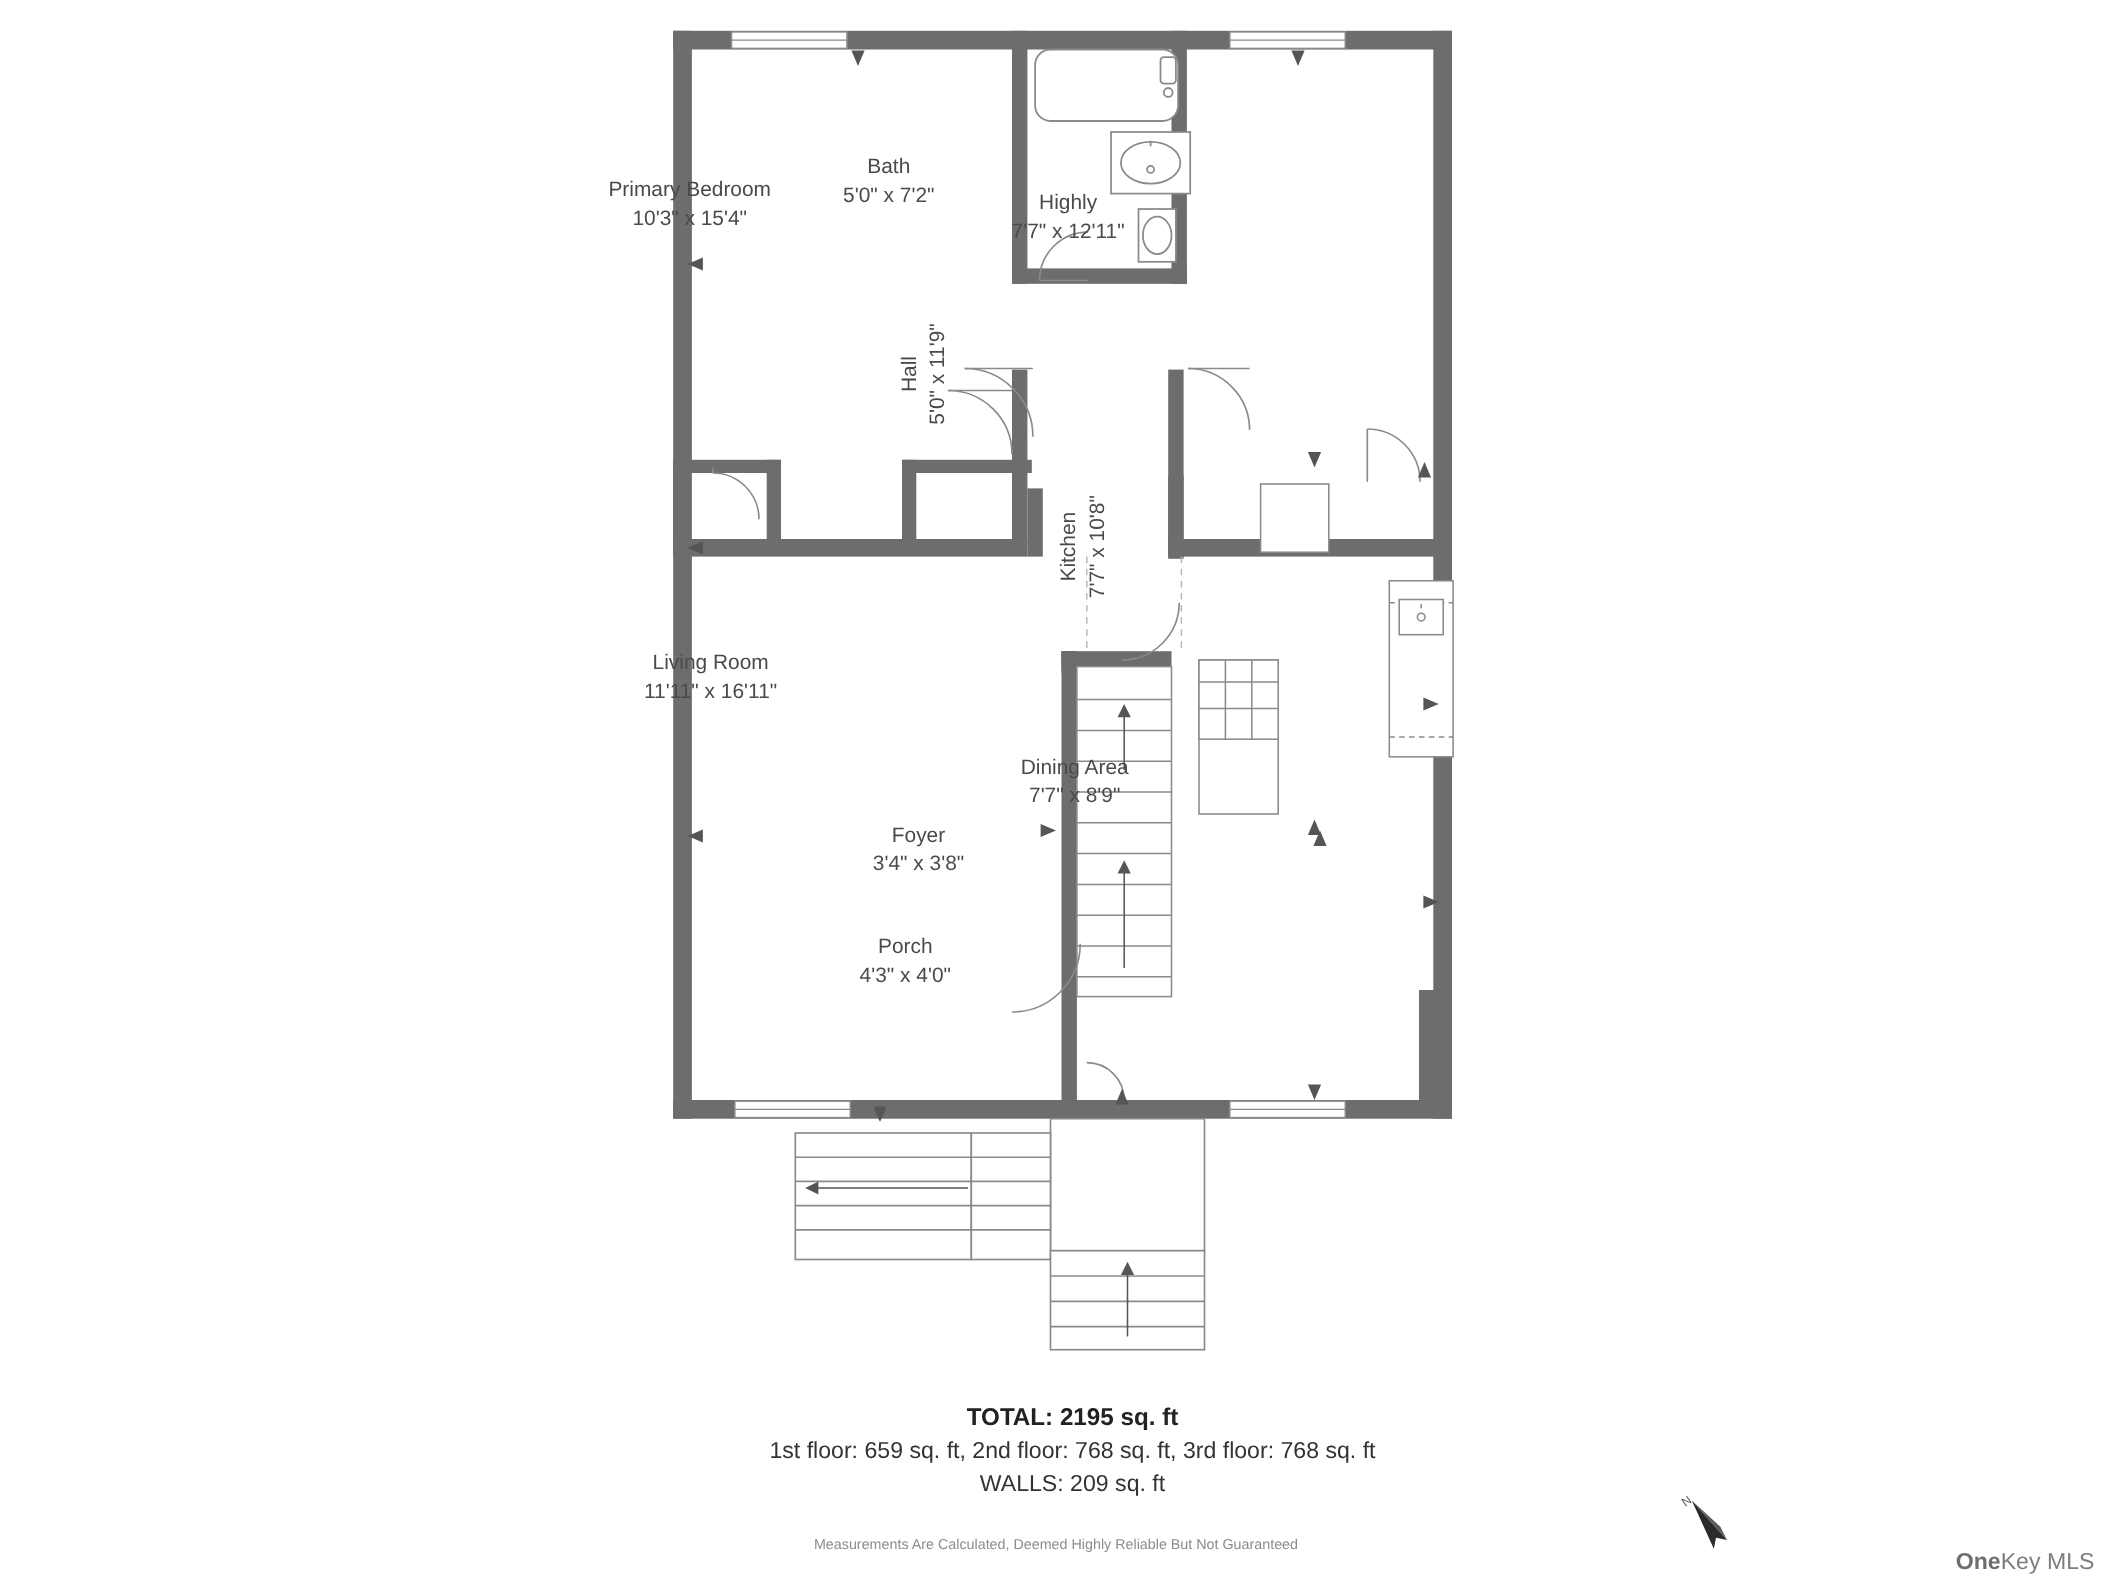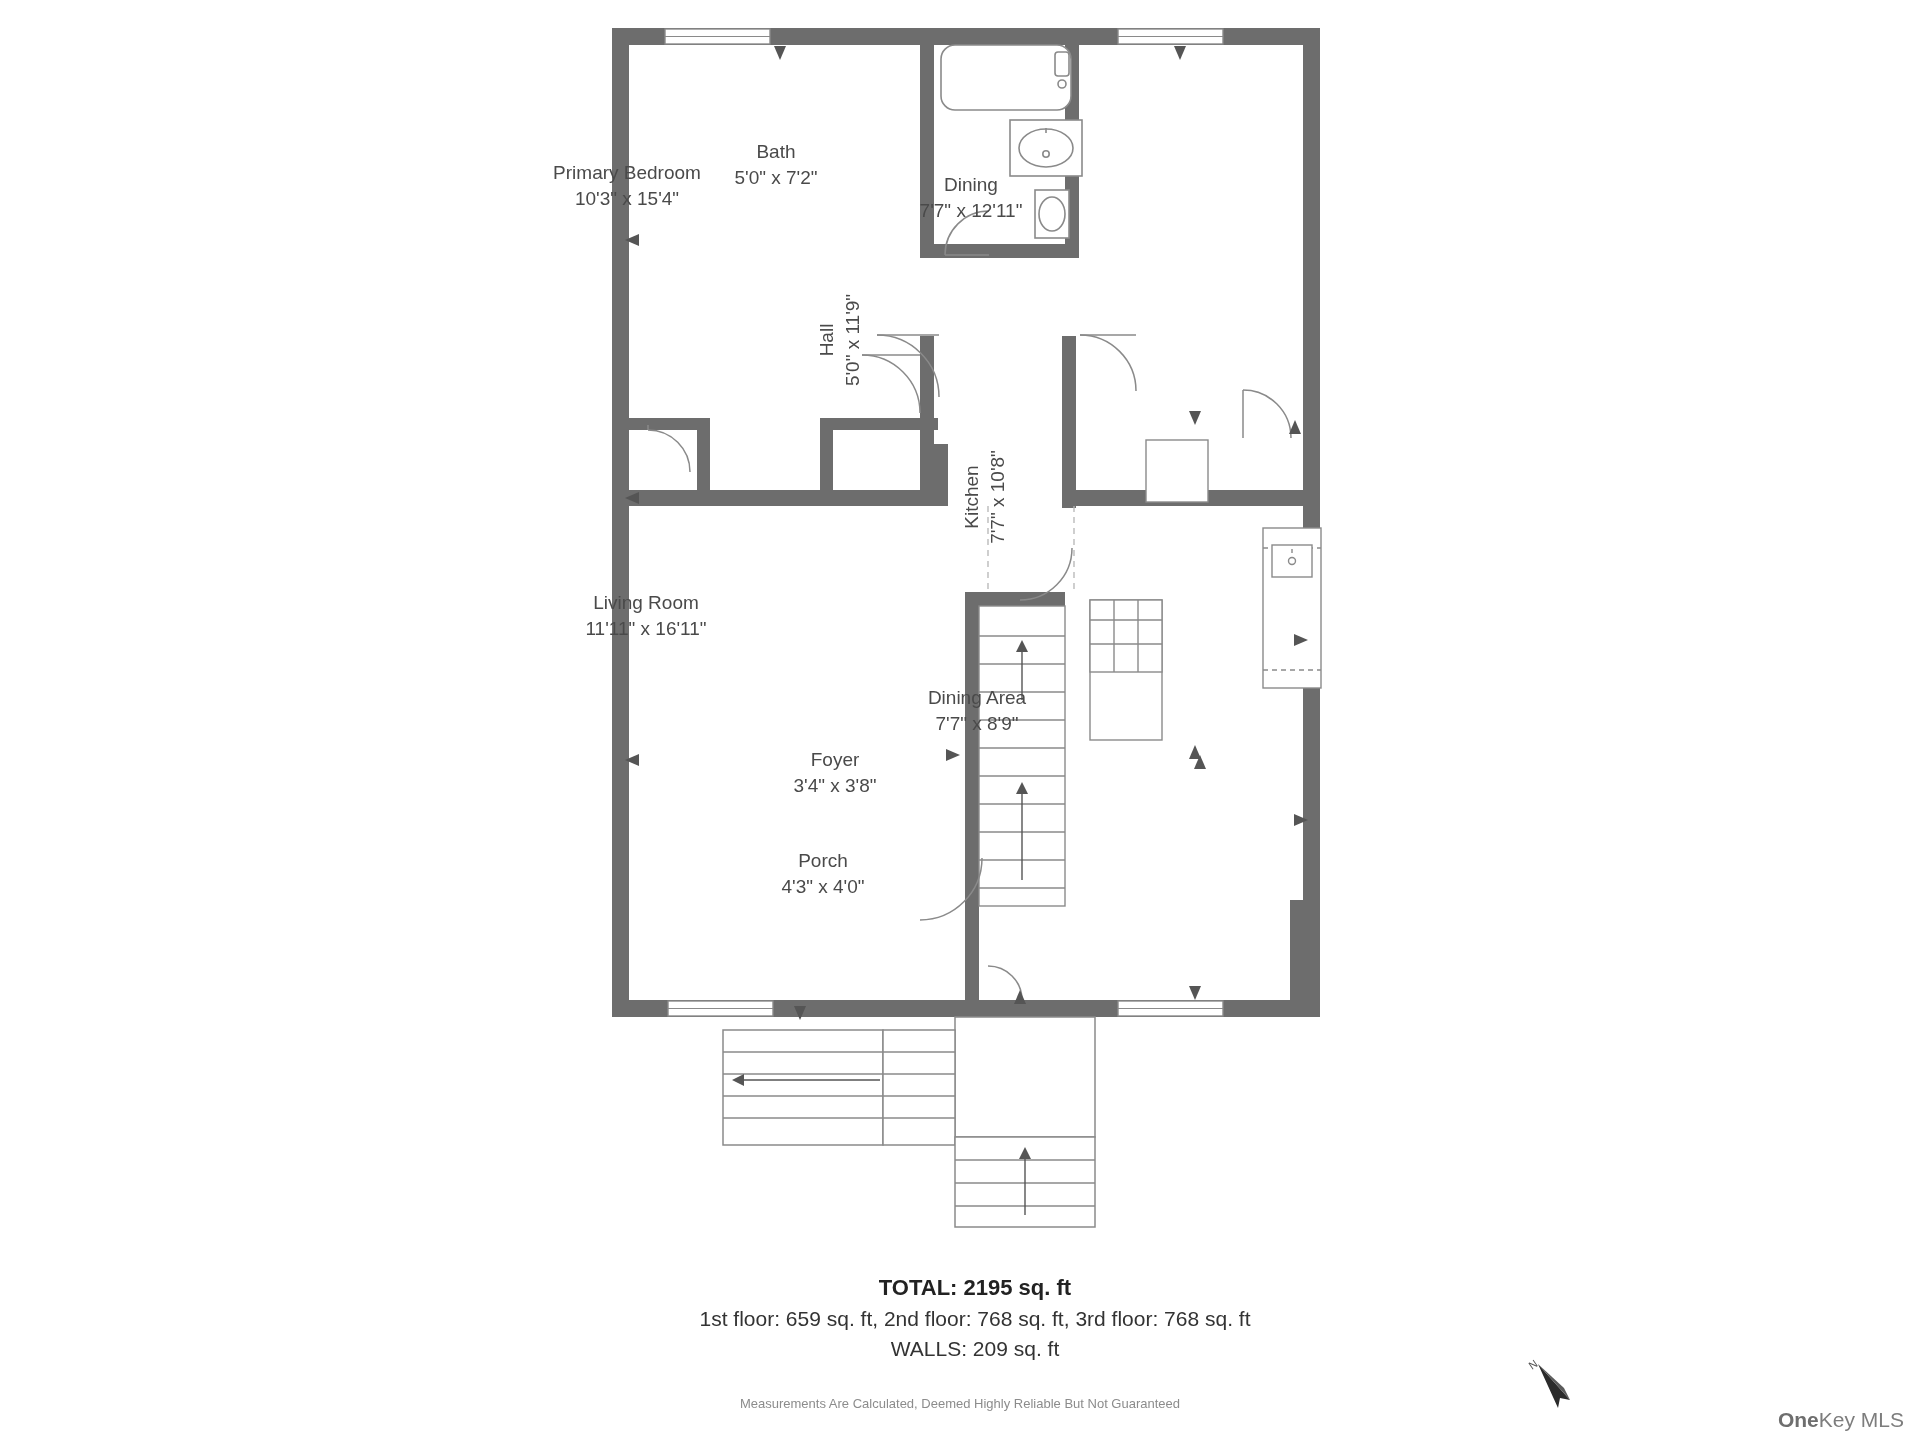--- a/index.html
+++ b/index.html
@@ -280,27 +280,27 @@
     <line x1="988" y1="506" x2="988" y2="592"></line>
     <line x1="1074" y1="506" x2="1074" y2="592"></line>
   </g>
 </svg>
 
 <div class="room-label" style="left:627px; top:186px; transform:translate(-50%,-50%);">
   <span class="rname">Primary Bedroom</span>
   <span class="rdim">10'3" x 15'4"</span>
 </div>
 
-<div class="room-label" style="left:776px; top:165px; transform:translate(-50%,-50%);">
+<div class="room-label" style="left:808px; top:165px; transform:translate(-50%,-50%);">
   <span class="rname">Bath</span>
   <span class="rdim">5'0" x 7'2"</span>
 </div>
 
 <div class="room-label" style="left:971px; top:198px; transform:translate(-50%,-50%);">
-  <span class="rname">Dining</span>
+  <span class="rname">Highly</span>
   <span class="rdim">7'7" x 12'11"</span>
 </div>
 
 <div class="room-label vert" style="left:840px; top:340px; transform:translate(-50%,-50%) rotate(-90deg);">
   <span class="rname">Hall</span>
   <span class="rdim">5'0" x 11'9"</span>
 </div>
 
 <div class="room-label vert" style="left:985px; top:497px; transform:translate(-50%,-50%) rotate(-90deg);">
   <span class="rname">Kitchen</span>

